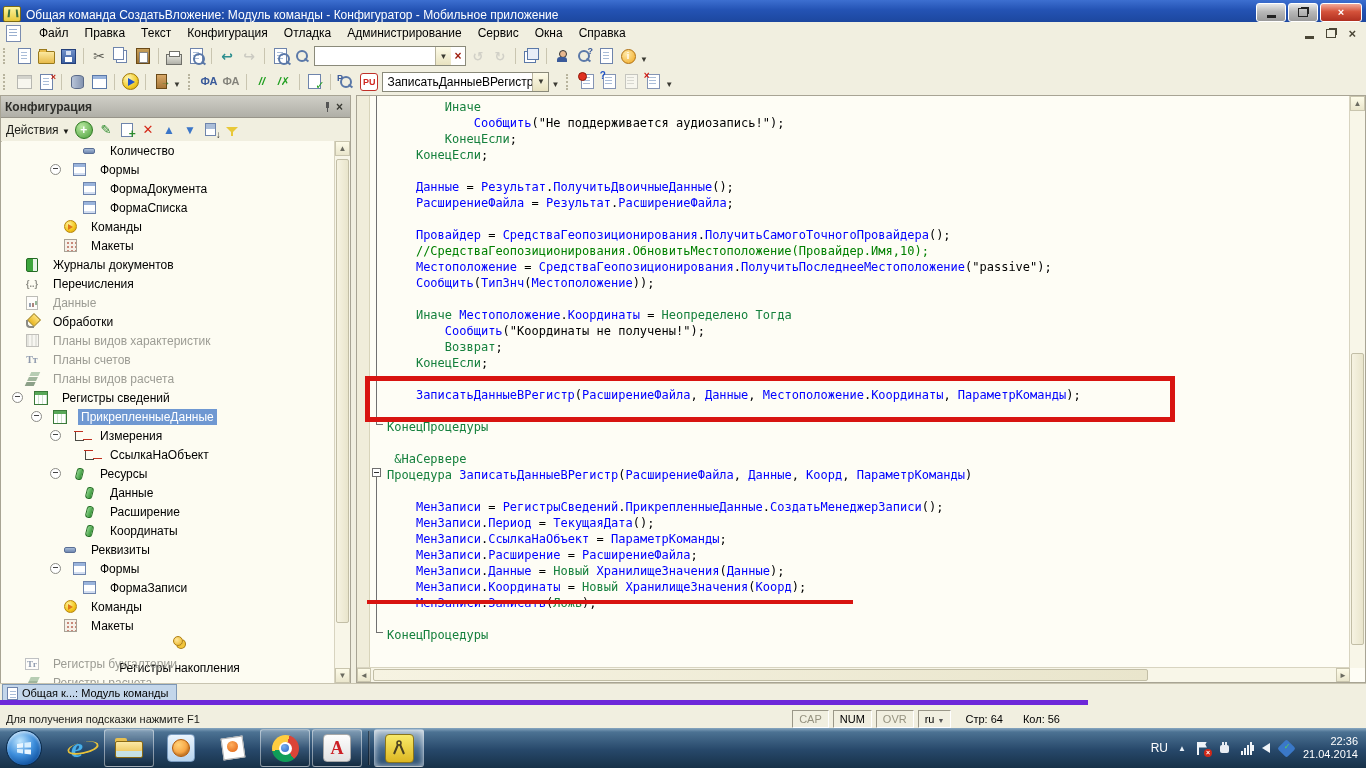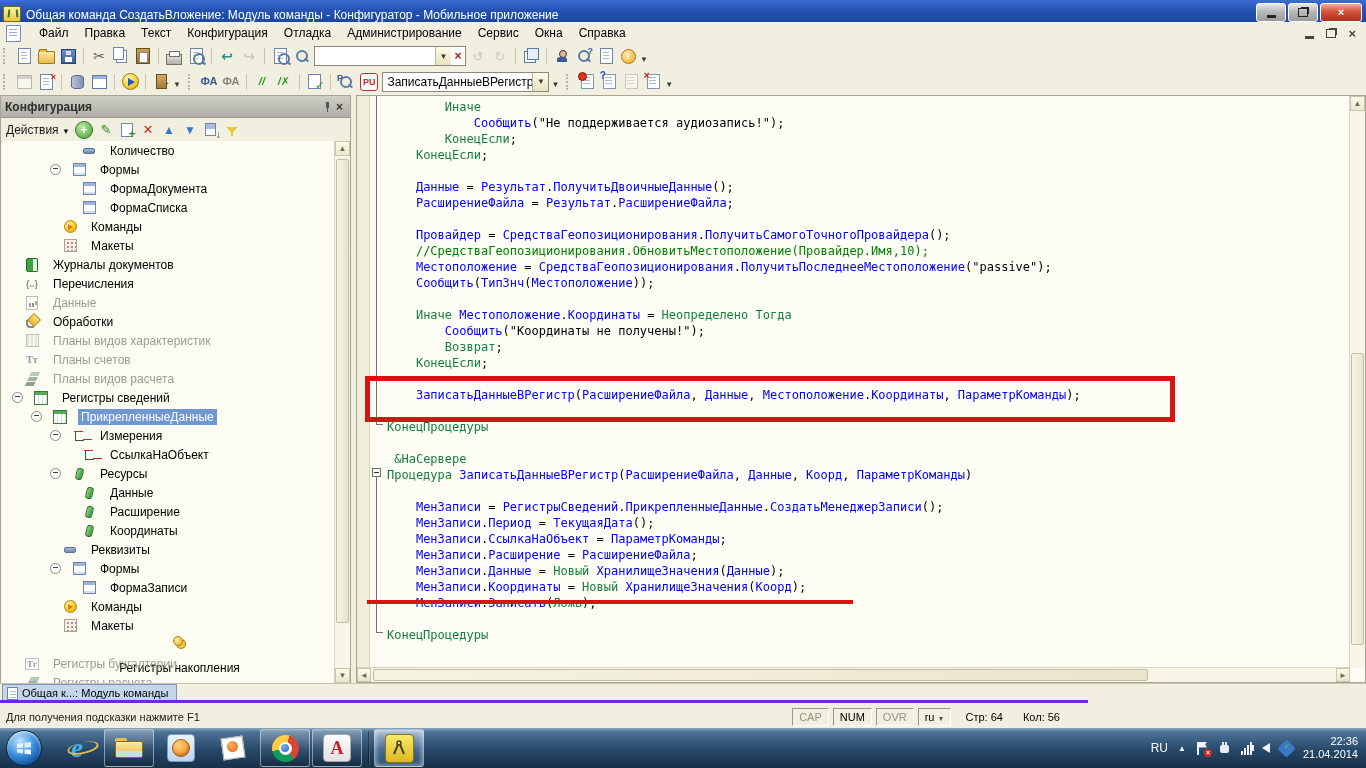--- a/index.html
+++ b/index.html
@@ -167,21 +167,21 @@
   .foldbox::before{content:"";position:absolute;left:1px;right:1px;top:3px;height:1px;background:#303030;}
   #ann-box{position:absolute;border:5px solid #d81410;}
   #ann-underline{position:absolute;background:#d81410;}
 
   
   #tabbar{left:0;top:683px;width:1366px;height:17px;background:#f1efe0;border-top:1px solid #c8c4b0;display:flex;align-items:flex-end;}
   #tabbar .tab{height:16px;margin-left:2px;padding:0 8px 0 4px;background:#c3d6ea;border:1px solid #7d97b5;border-bottom:none;display:flex;align-items:center;gap:4px;font-size:11px;}
   #tabbar .tab .ipage{width:9px;height:11px;}
 
   
-  #status{left:0;top:700px;width:1088px;height:28px;background:#f1efe0;border-top:3px solid #6d28d9;display:flex;align-items:center;font-size:11px;}
+  #status{left:0;top:700px;width:1088px;height:28px;background:#f1efe0;border-top:5px solid #6d28d9;display:flex;align-items:center;font-size:11px;}
   #status .hint{flex:1;padding-left:6px;color:#1a1a16;}
   .sb{border:1px solid;border-color:#9a9788 #ffffff #ffffff #9a9788;padding:2px 6px;margin-right:4px;white-space:nowrap;}
   .sb.dis{color:#95927f;}
   #status .plain{padding:2px 10px;white-space:nowrap;}
 
   
   #taskbar{left:0;top:728px;width:1366px;height:40px;
     background:linear-gradient(180deg,#88a7c0 0%,#4c7293 10%,#27486a 55%,#173148 100%);
     display:flex;align-items:center;padding-left:6px;box-sizing:border-box;}
   #startorb{width:34px;height:34px;border-radius:50%;background:radial-gradient(circle at 38% 30%,#bfe6ff,#3f8fdc 45%,#0d4e9c 80%,#06305e);border:1px solid #0a2a4a;display:flex;align-items:center;justify-content:center;margin-right:10px;box-shadow:inset 0 2px 3px rgba(255,255,255,.6);}

